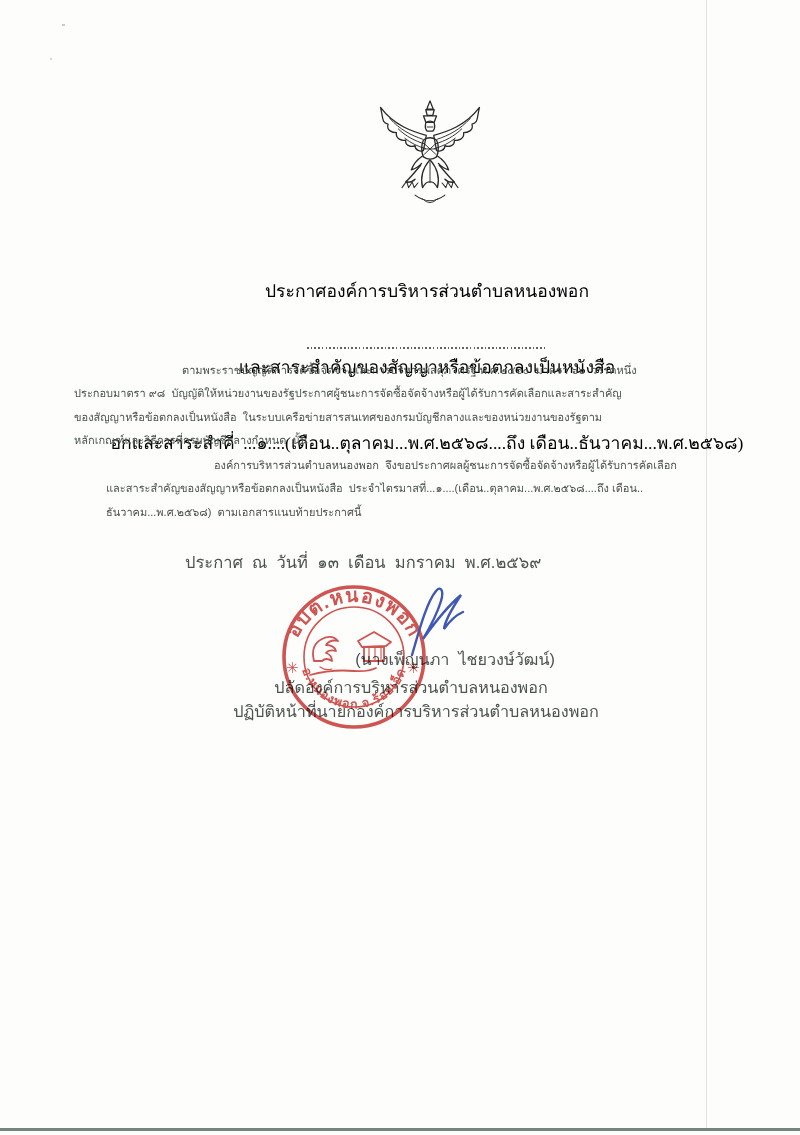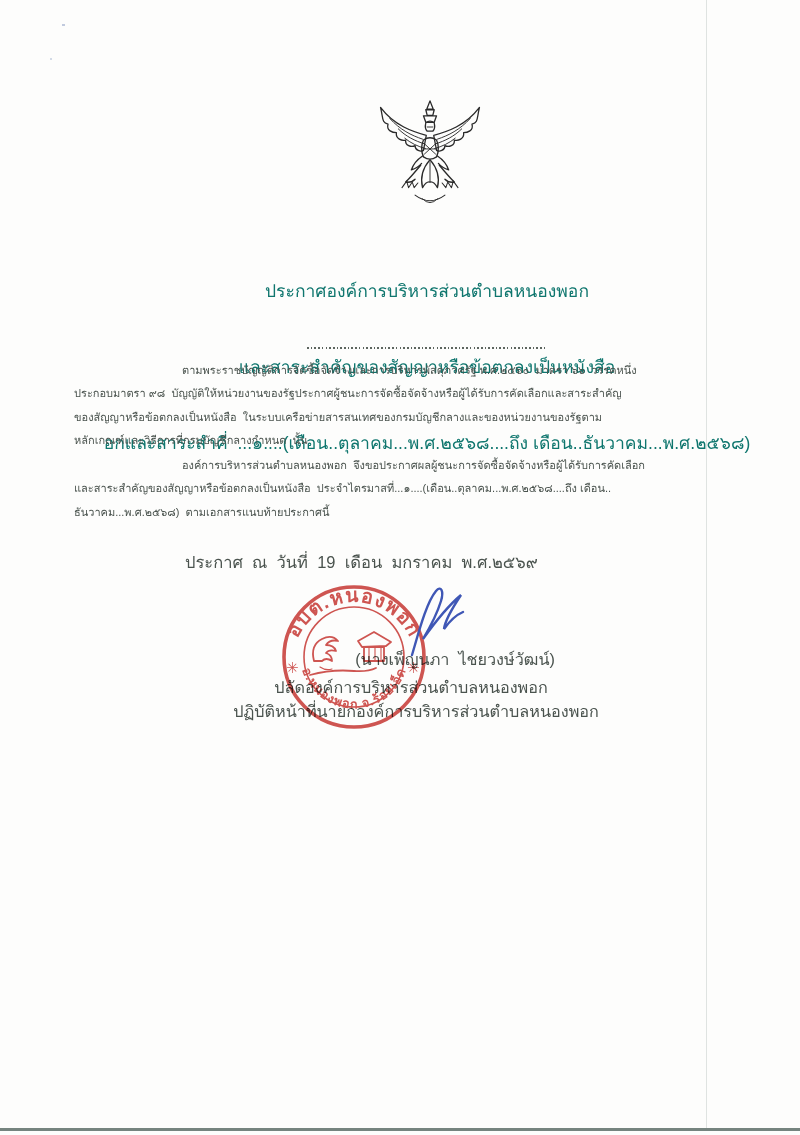--- a/index.html
+++ b/index.html
@@ -14,32 +14,32 @@
     background:#fdfdfc;color:#4a534e;
   }
   .abs{position:absolute;}
   
   .garuda{left:374px;top:98px;width:112px;height:114px;z-index:2;}
   .garuda svg{width:100%;height:100%;}
   
   .header{
     left:54px;top:228px;width:746px;
     text-align:center;font-size:17.5px;line-height:25.4px;
-    white-space:pre-wrap;z-index:2;color:#0f766e;
+    white-space:pre-wrap;z-index:2;color:#000000;font-family:Liberation Serif, serif;
   }
   
   .dotted-sep{
     left:307px;top:347px;width:239px;height:2px;
     background:repeating-linear-gradient(90deg,#5d655f 0 1.6px,transparent 1.6px 3.7px);
     z-index:2;
   }
   
   .content{left:74px;top:359px;width:656px;font-size:11px;line-height:23.3px;z-index:2;}
   .content p{margin:0;white-space:pre-wrap;text-indent:108px;}
-  .content p+p{margin-top:2px;}
+  .content p+p{margin-top:2px;margin-left:32px;}
   .announce{left:185px;top:549px;font-size:16.5px;white-space:pre-wrap;z-index:2;}
   
   .sig-name  {left:300px;top:646px;width:310px;text-align:center;font-size:16.2px;z-index:2;white-space:pre-wrap;}
   .sig-title1{left:200px;top:674px;width:422px;text-align:center;font-size:16.2px;z-index:2;}
   .sig-title2{left:200px;top:698px;width:432px;text-align:center;font-size:16.2px;z-index:2;}
   
   .stamp{left:280px;top:583px;width:148px;height:148px;z-index:4;
          mix-blend-mode:multiply;opacity:.92;}
   .stamp svg{width:100%;height:100%;}
   
@@ -107,21 +107,21 @@
   <div class="abs content">
     <p>ตามพระราชบัญญัติการจัดซื้อจัดจ้างและการบริหารพัสดุภาครัฐ พ.ศ.๒๕๖๐  มาตรา ๖๖  วรรคหนึ่ง
 ประกอบมาตรา ๙๘  บัญญัติให้หน่วยงานของรัฐประกาศผู้ชนะการจัดซื้อจัดจ้างหรือผู้ได้รับการคัดเลือกและสาระสำคัญ
 ของสัญญาหรือข้อตกลงเป็นหนังสือ  ในระบบเครือข่ายสารสนเทศของกรมบัญชีกลางและของหน่วยงานของรัฐตาม
 หลักเกณฑ์และวิธีการที่กรมบัญชีกลางกำหนด  นั้น</p>
     <p>องค์การบริหารส่วนตำบลหนองพอก  จึงขอประกาศผลผู้ชนะการจัดซื้อจัดจ้างหรือผู้ได้รับการคัดเลือก
 และสาระสำคัญของสัญญาหรือข้อตกลงเป็นหนังสือ  ประจำไตรมาสที่...๑....(เดือน..ตุลาคม...พ.ศ.๒๕๖๘....ถึง เดือน..
 ธันวาคม...พ.ศ.๒๕๖๘)  ตามเอกสารแนบท้ายประกาศนี้</p>
   </div>
 
-  <div class="abs announce">ประกาศ  ณ  วันที่  19  เดือน  มกราคม  พ.ศ.๒๕๖๙</div>
+  <div class="abs announce">ประกาศ  ณ  วันที่  ๑๓  เดือน  มกราคม  พ.ศ.๒๕๖๙</div>
 
   <div class="abs sig-name">(นางเพ็ญนภา  ไชยวงษ์วัฒน์)</div>
   <div class="abs sig-title1">ปลัดองค์การบริหารส่วนตำบลหนองพอก</div>
   <div class="abs sig-title2">ปฏิบัติหน้าที่นายกองค์การบริหารส่วนตำบลหนองพอก</div>
 
   <div class="abs stamp">
     <svg viewBox="0 0 148 148" xmlns="http://www.w3.org/2000/svg">
       <defs>
         <path id="arcTop" d="M 13 92 A 62 62 0 1 1 135 92"></path>
         <path id="arcBot" d="M 22 86 A 54 54 0 0 0 126 86"></path>

